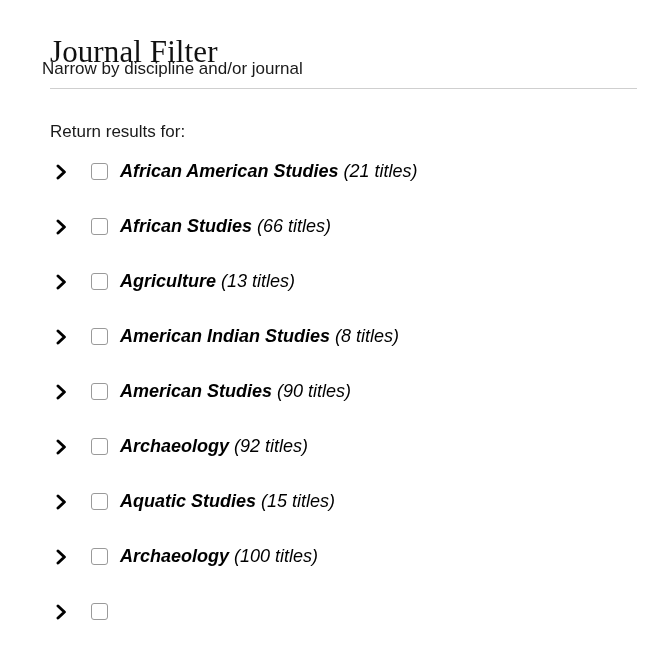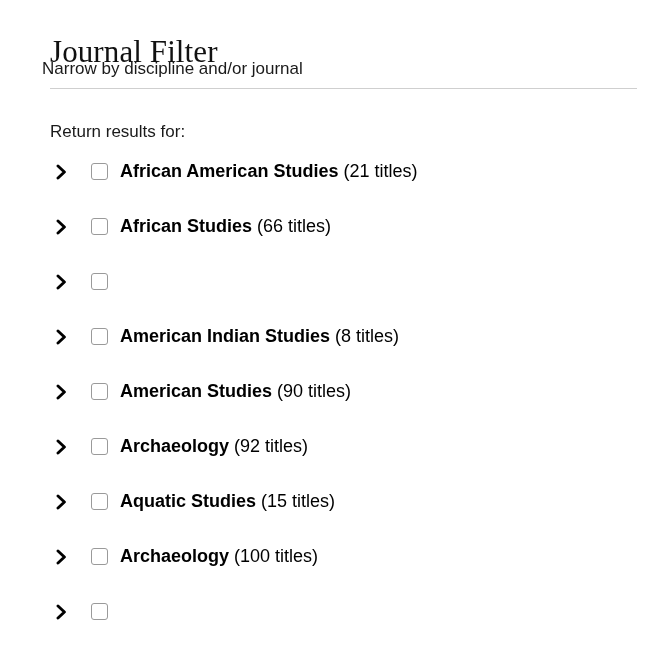--- a/index.html
+++ b/index.html
@@ -78,20 +78,21 @@
     padding: 0;
     list-style: none;
   }
 
   .facet-row {
     position: relative;
     height: 55px;
     display: flex;
     align-items: flex-start;
     box-sizing: border-box;
+    font-style: italic;
   }
 
   .expand-toggle {
     position: absolute;
     left: 56px;
     top: 3px;
     width: 18px;
     height: 22px;
     display: flex;
     align-items: center;
@@ -174,20 +175,23 @@
     </div>
   </li>
 
   <li class="facet-row">
     <button class="expand-toggle" aria-label="expand">
       <svg width="11" height="16" viewBox="0 0 11 16" aria-hidden="true">
         <path d="M2 2 L8.4 8 L2 14" fill="none" stroke="#000000" stroke-width="2.9" stroke-linecap="round" stroke-linejoin="round"></path>
       </svg>
     </button>
     <button class="facet-checkbox" aria-label="select discipline"></button>
+    <div class="facet-text">
+      <span class="facet-name">Agriculture</span><span class="facet-count"> (13 titles)</span>
+    </div>
   </li>
 
   <li class="facet-row">
     <button class="expand-toggle" aria-label="expand">
       <svg width="11" height="16" viewBox="0 0 11 16" aria-hidden="true">
         <path d="M2 2 L8.4 8 L2 14" fill="none" stroke="#000000" stroke-width="2.9" stroke-linecap="round" stroke-linejoin="round"></path>
       </svg>
     </button>
     <button class="facet-checkbox" aria-label="select discipline"></button>
     <div class="facet-text">

